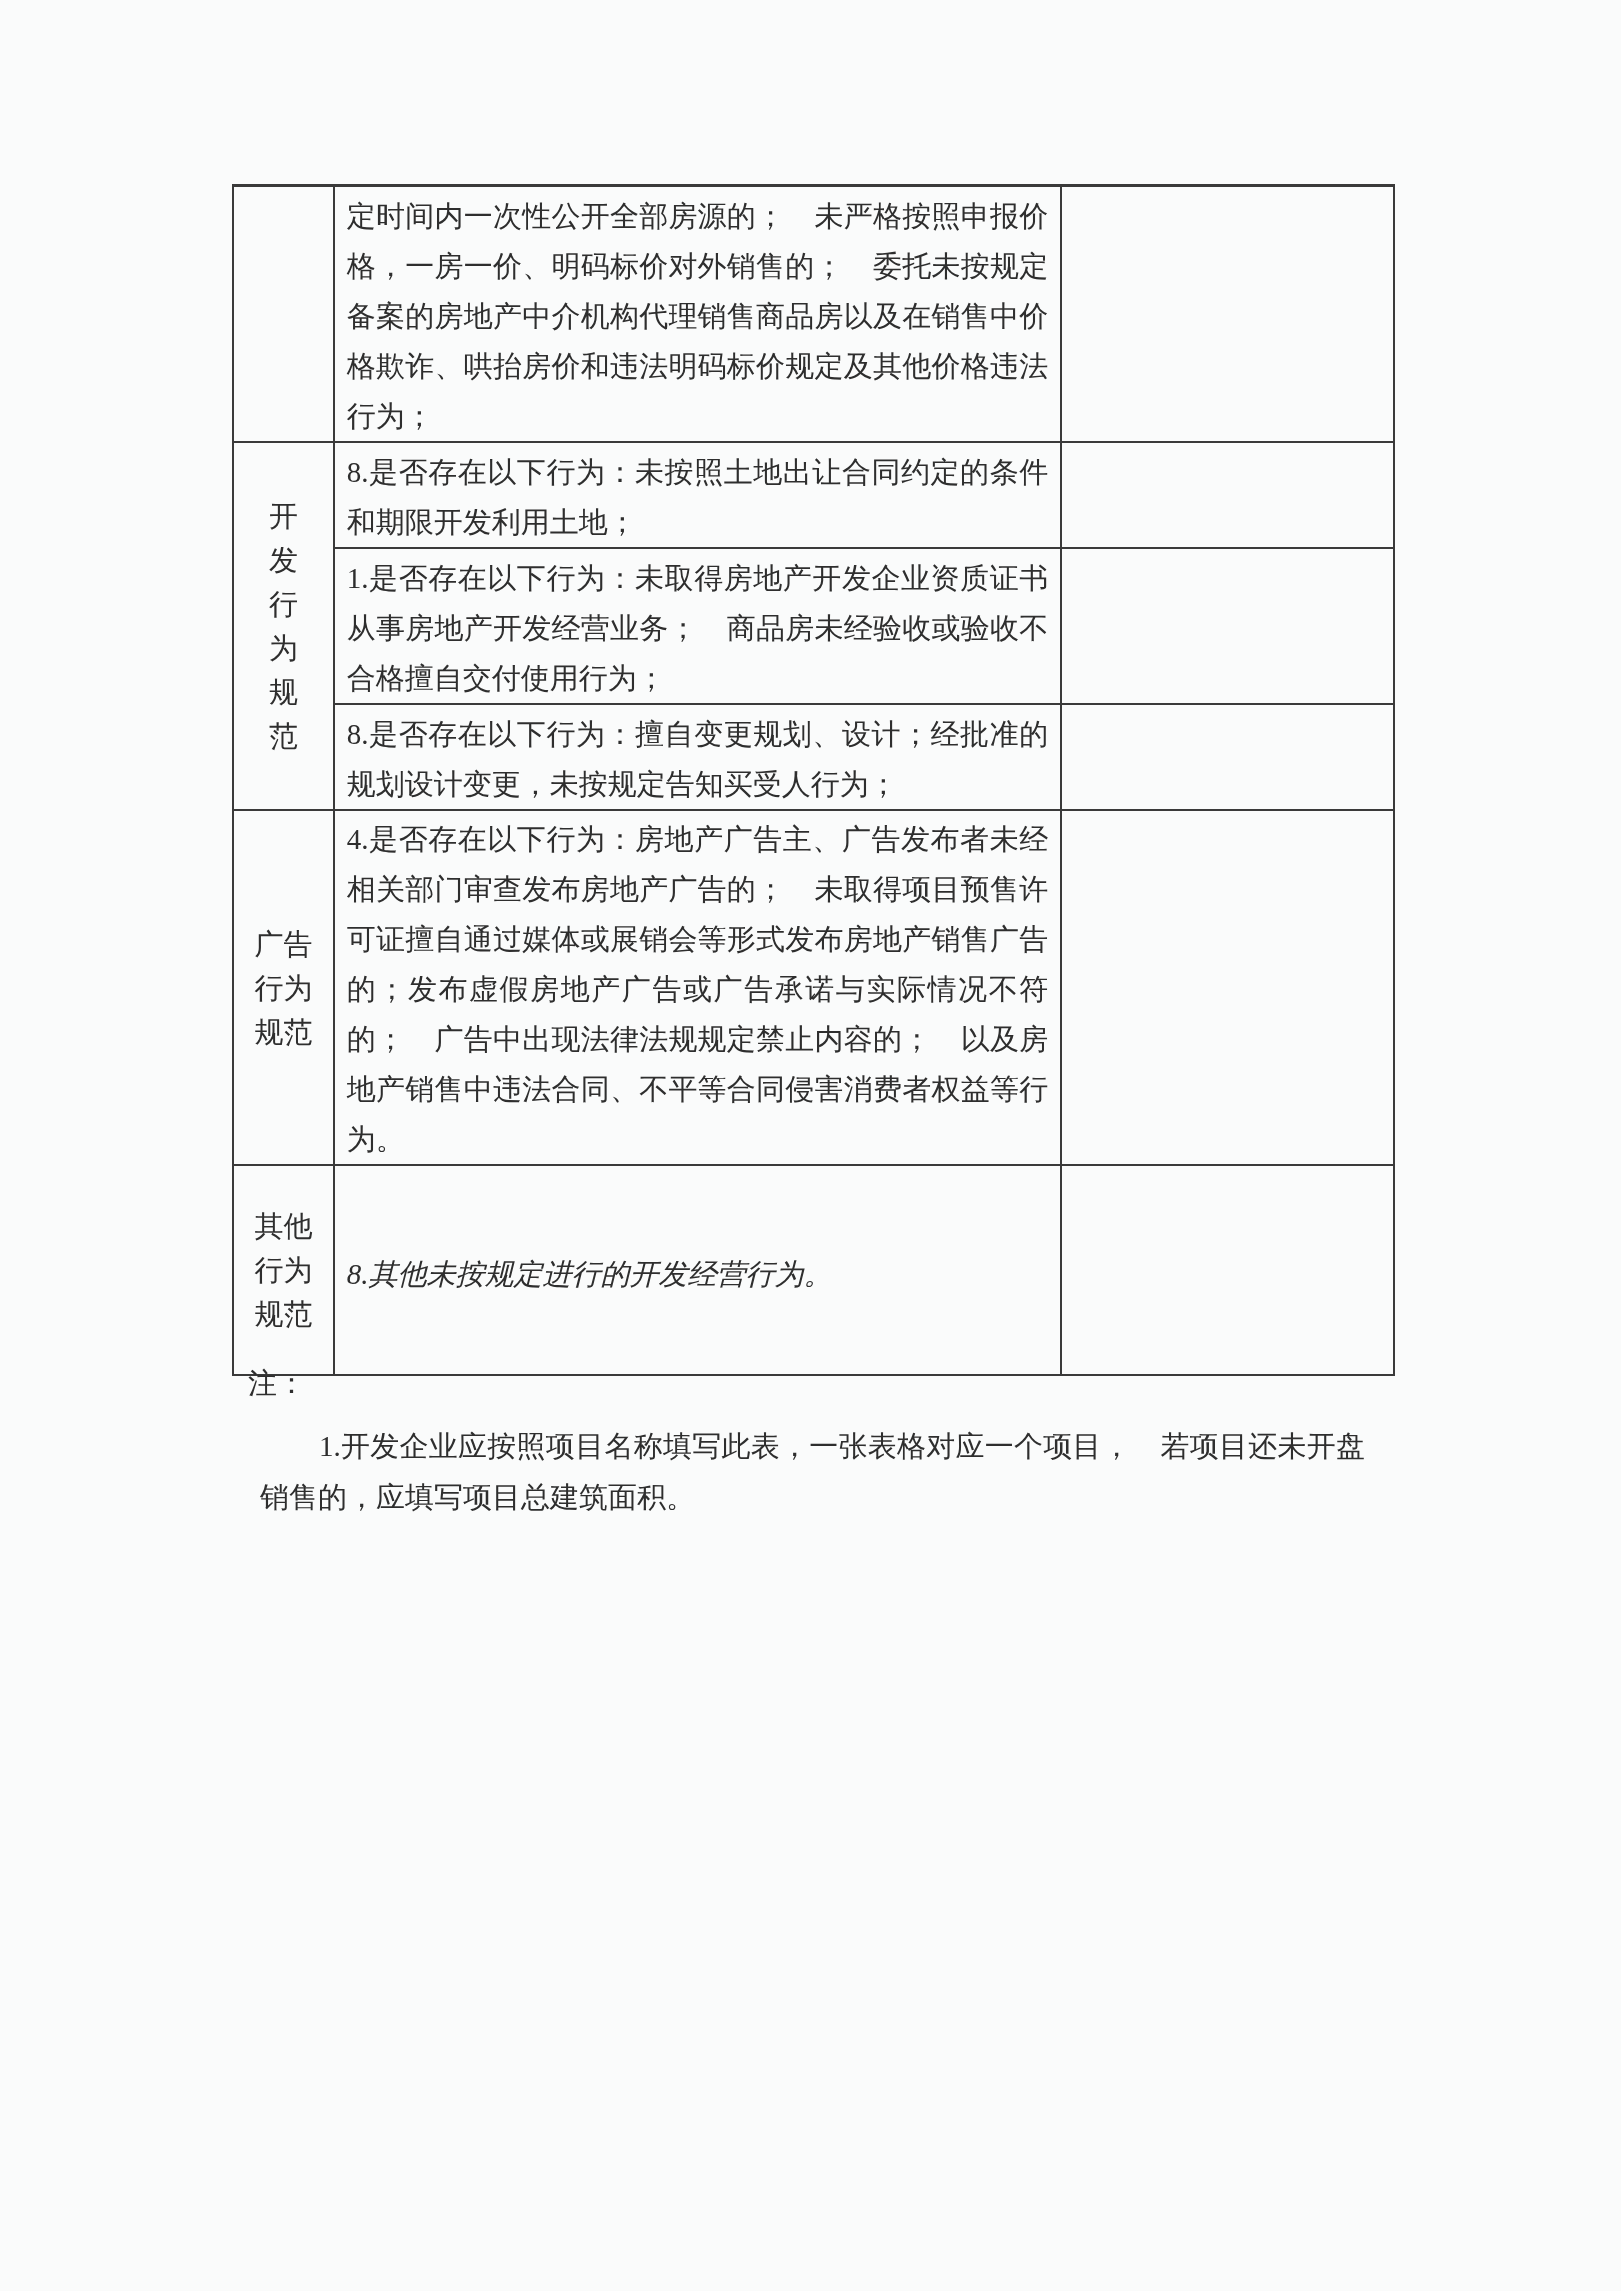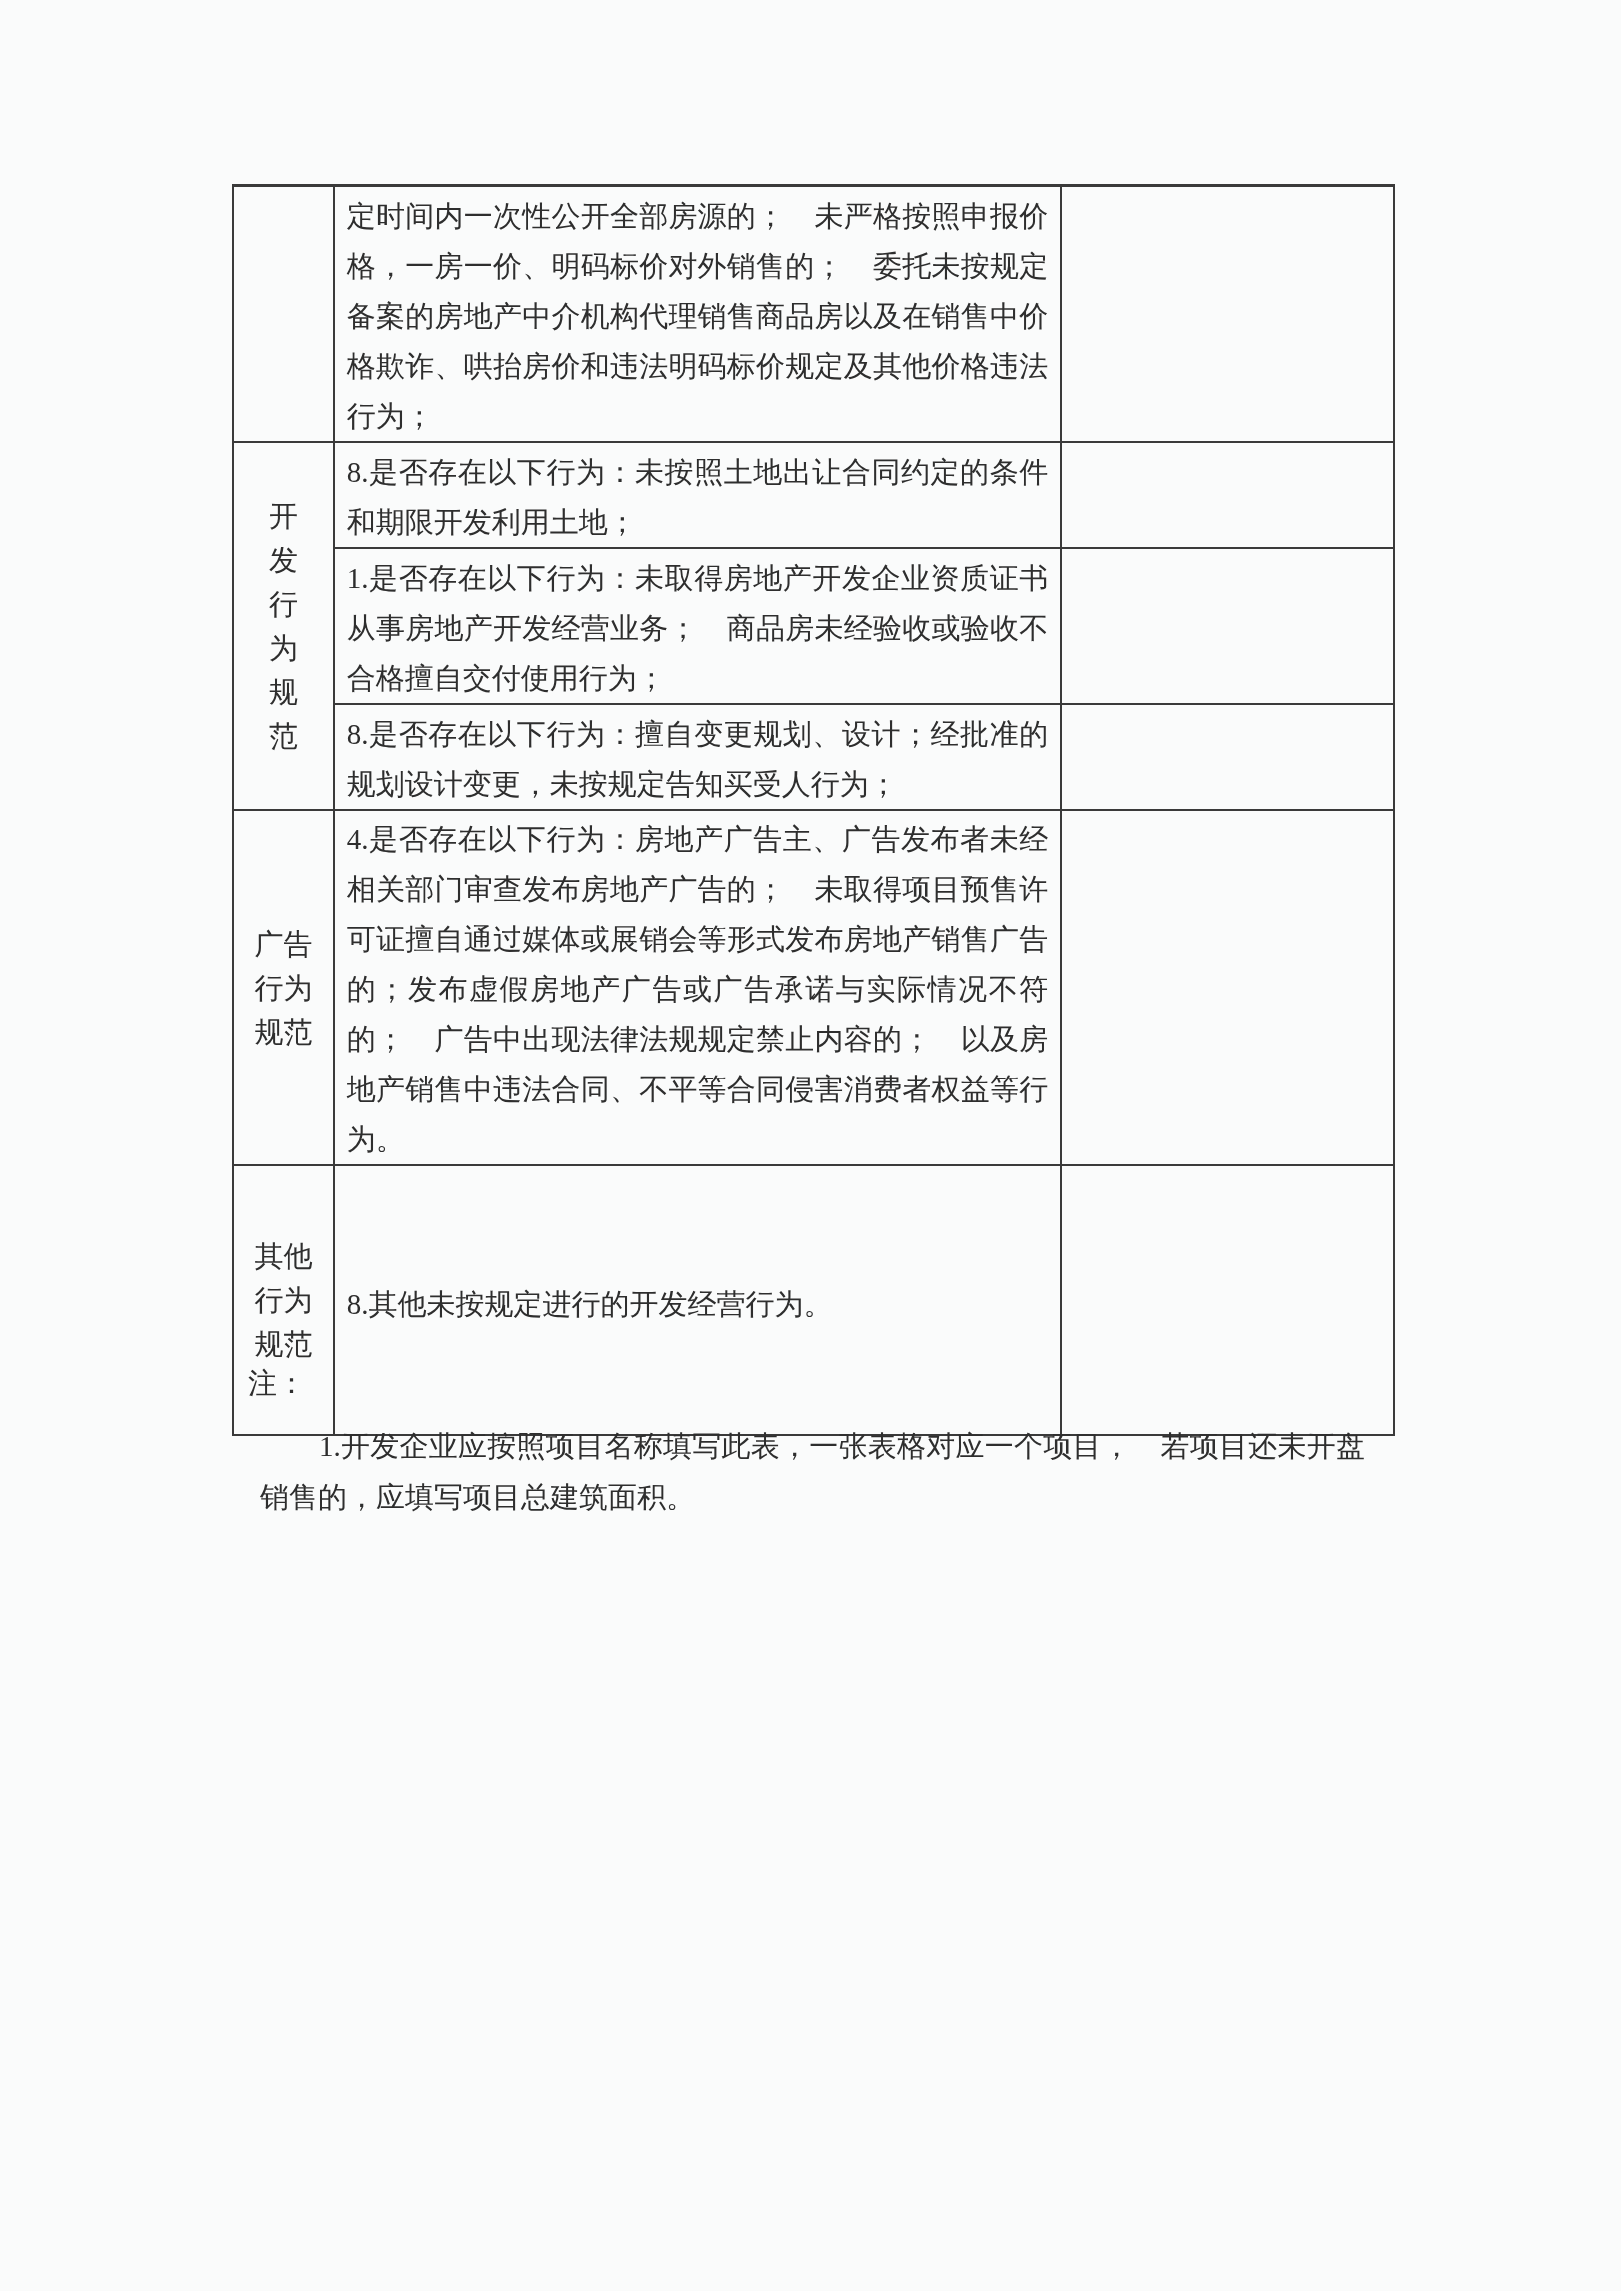--- a/index.html
+++ b/index.html
@@ -51,30 +51,31 @@
     padding: 3.9px 11.8px 0 11.8px;
     font-size: 29px;
     line-height: 50px;
     text-align: justify;
     color: #2e2e2e;
     margin-left: 36px;
   }
   td.item-cell.v-middle {
     vertical-align: middle;
     padding-top: 8px;
+    font-style: italic;
   }
   td.response-cell {
     background: transparent;
   }
   tr.r-cont  { height: 239px; }
   tr.r-item4 { height: 102px; }
   tr.r-item5 { height: 155px; }
   tr.r-item6 { height: 102px; }
   tr.r-item7 { height: 307px; }
-  tr.r-item8 { height: 270px; }
+  tr.r-item8 { height: 210px; }
 
   
   .notes {
     position: absolute;
     left: 248px;
     top: 1358px;
     width: 1129px;
     font-size: 29px;
     line-height: 51px;
     text-align: justify;

